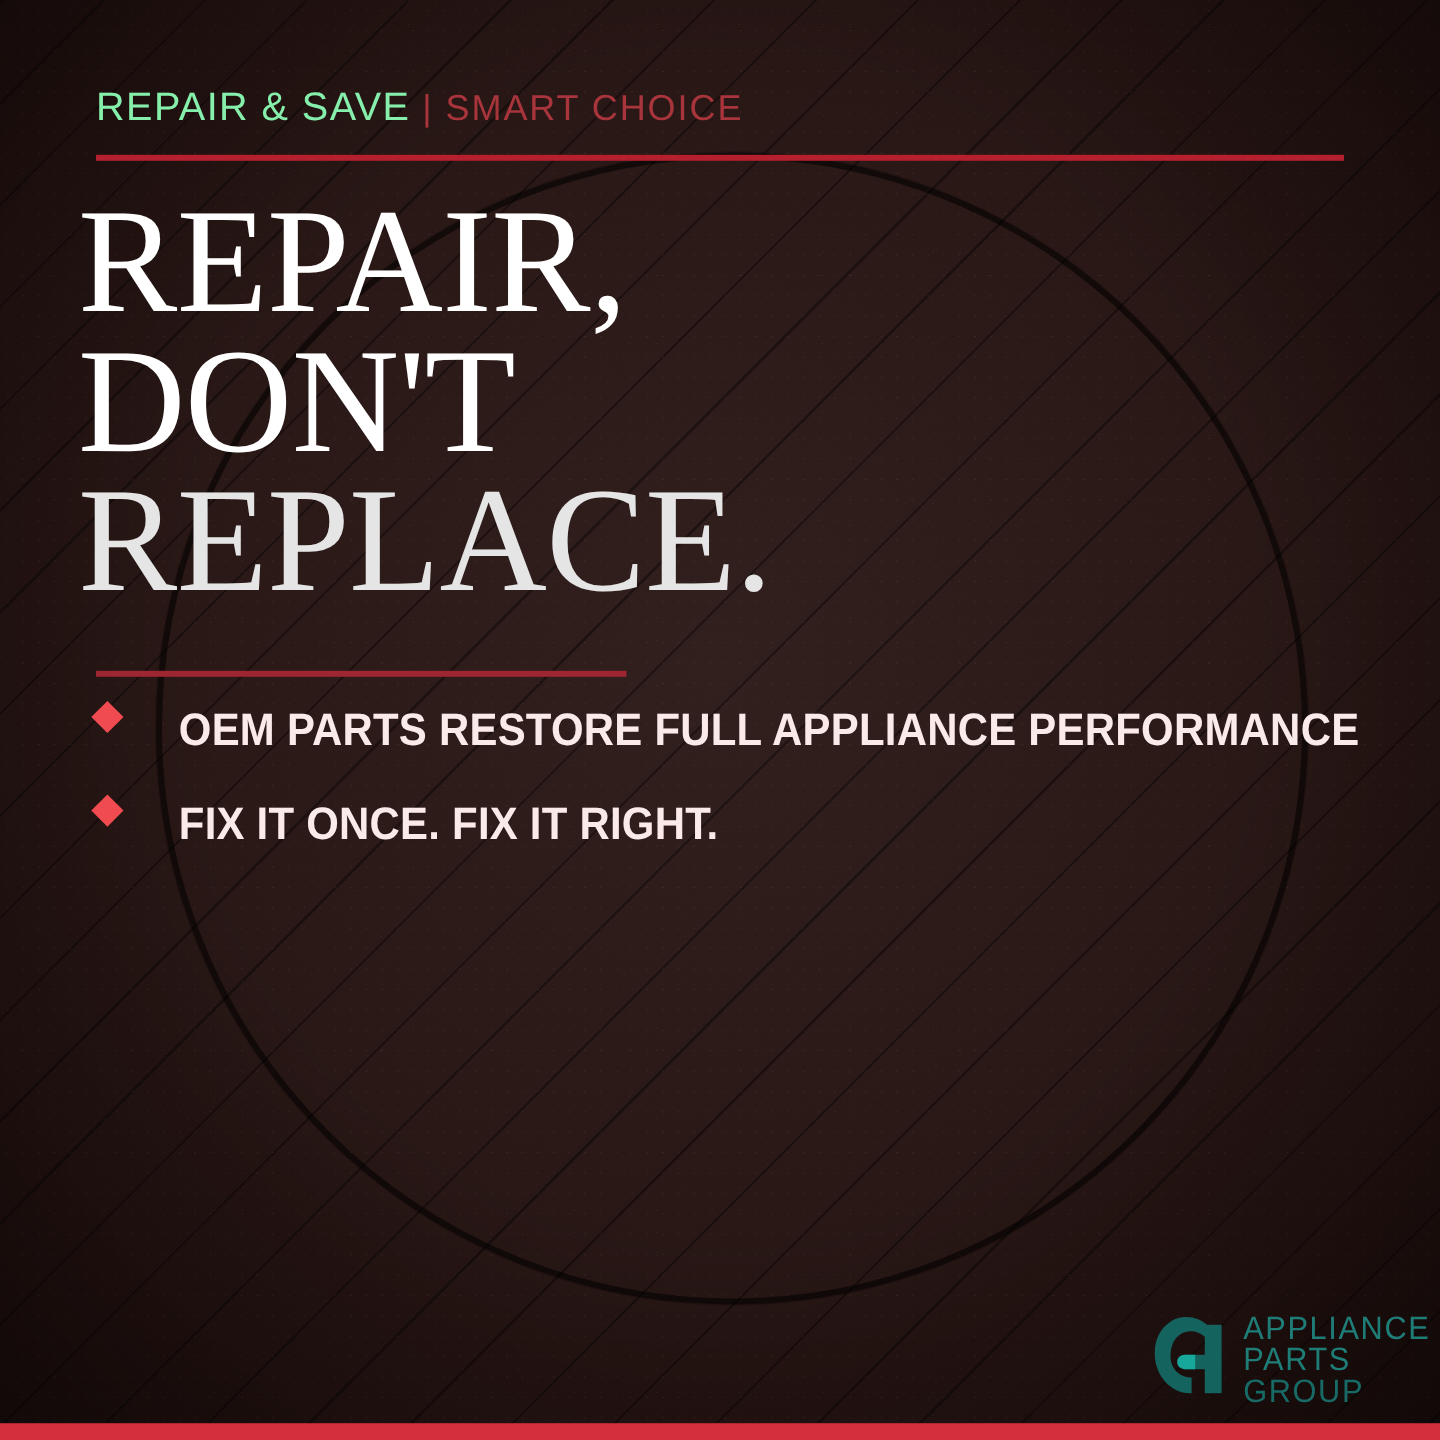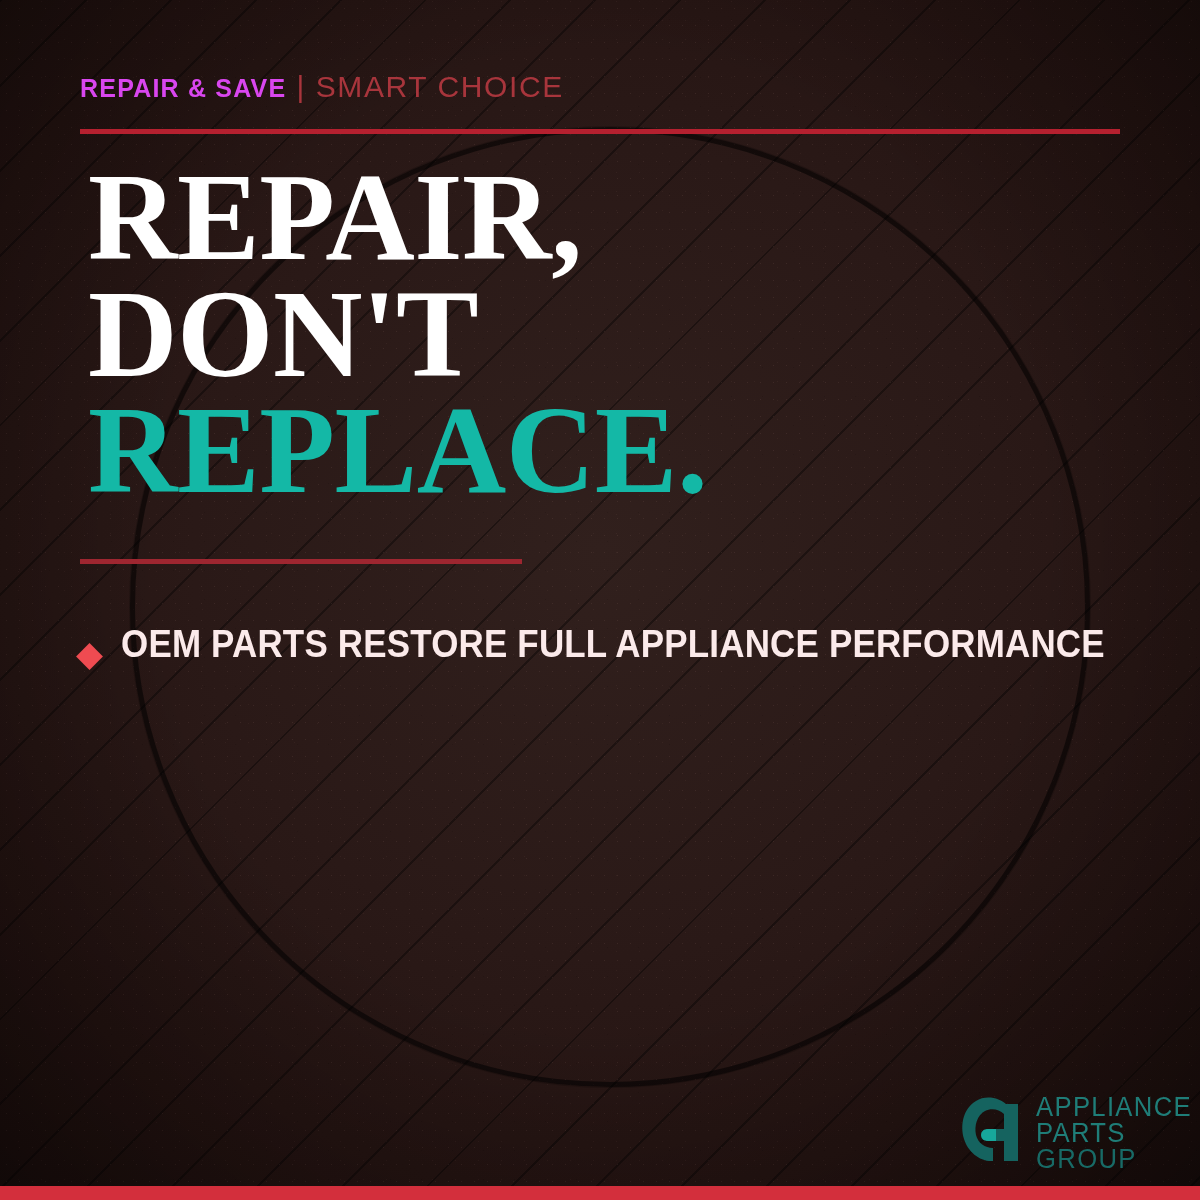--- a/index.html
+++ b/index.html
@@ -72,24 +72,24 @@
 
   
   .eyebrow {
     position: absolute;
     left: 80px;
     top: 72px;
     white-space: nowrap;
     line-height: 1;
   }
   .eyebrow .kicker {
-    font-size: 25px;
-    font-weight: bold;
+    font-size: 33px;
+    font-weight: normal;
     letter-spacing: 1.2px;
-    color: #d946ef;
+    color: #86efac;
   }
   .eyebrow .sub {
     font-size: 30px;
     font-weight: normal;
     letter-spacing: 1.6px;
     color: #a8353c;
     margin-left: 10px;
     text-align: center;
   }
   .rule-main {
@@ -97,51 +97,52 @@
     left: 80px;
     top: 129px;
     width: 1040px;
     height: 5px;
     background: #b5202f;
   }
 
   
   .headline {
     position: absolute;
-    left: 88px;
+    left: 65px;
     top: 160px;
     font-family: "Liberation Serif", "DejaVu Serif", serif;
-    font-weight: bold;
+    font-weight: normal;
     font-size: 124px;
     line-height: 0.94;
     letter-spacing: -0.5px;
   }
   .headline .l1, .headline .l2 { color: #ffffff; display: block; }
-  .headline .l3 { color: #14b8a6; display: block; }
+  .headline .l3 { color: #e5e5e5; display: block; }
 
   .rule-short {
     position: absolute;
     left: 80px;
     top: 559px;
     width: 442px;
     height: 5px;
     background: #9e2630;
   }
 
   
   .bullets {
     position: absolute;
     left: 80px;
     top: 588px;
     width: 1070px;
   }
   .bullet {
     display: flex;
-    align-items: flex-end;
+    align-items: flex-start;
     height: 78px;
+    gap: 28px;
   }
   .bullet .diamond {
     width: 19px;
     height: 19px;
     flex: 0 0 19px;
     background: #ef4b51;
     transform: rotate(45deg);
     margin-right: 22px;
   }
   .bullet .btext {
@@ -218,20 +219,24 @@
       <span class="l2">DON'T</span>
       <span class="l3">REPLACE.</span>
     </div>
 
     <div class="rule-short"></div>
 
     <div class="bullets">
       <div class="bullet">
         <span class="diamond"></span>
         <span class="btext">OEM PARTS RESTORE FULL APPLIANCE PERFORMANCE</span>
+      </div>
+      <div class="bullet">
+        <span class="diamond"></span>
+        <span class="btext">FIX IT ONCE. FIX IT RIGHT.</span>
       </div>
     </div>
 
     <div class="logo">
       <svg class="logo-mark" viewBox="0 0 72 78">
         <path d="M55 13 C47 5, 33 3, 24 9 C11 17, 8 33, 12 47 C16 60, 28 70, 41 69 L41 56 C33 56, 26 51, 24 43 C22 34, 25 23, 33 19 C39 16, 47 17, 52 22 Z" fill="#15635F"></path>
         <rect x="52" y="12" width="14" height="57" fill="#15635F"></rect>
         <rect x="34" y="37" width="20" height="12" fill="#15635F"></rect>
         <path d="M36 37 L44 37 L44 49 L36 49 C31 49, 29 46, 29 43 C29 40, 31 37, 36 37 Z" fill="#17A79B"></path>
       </svg>

